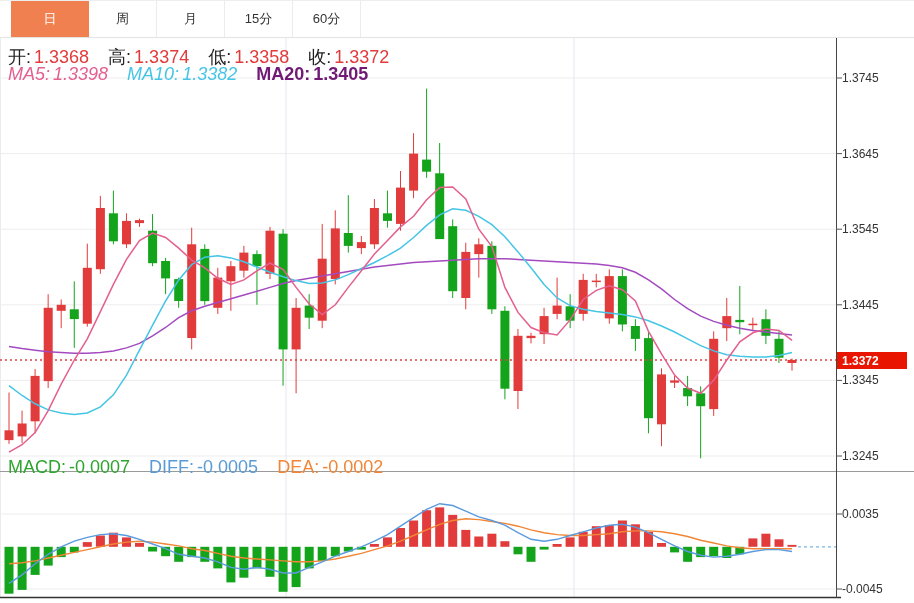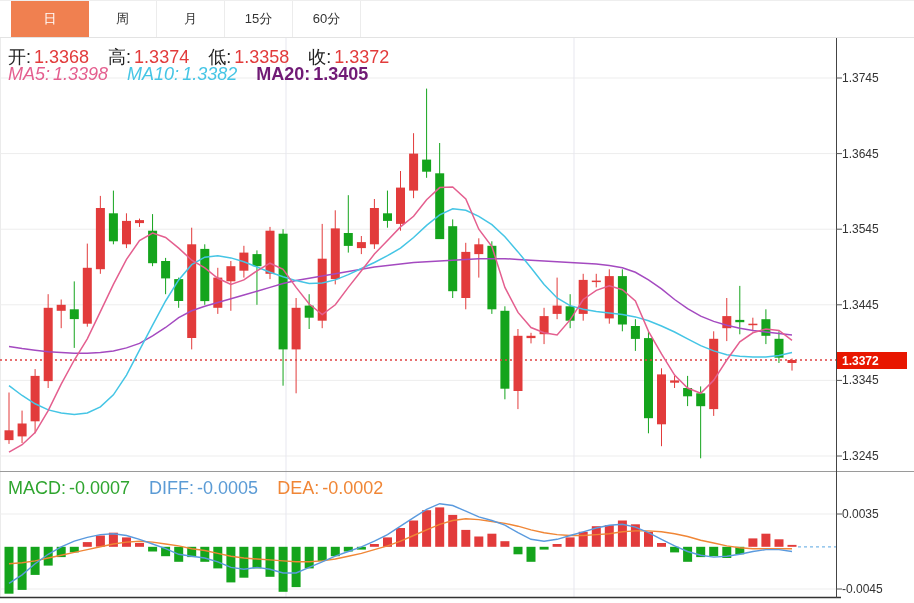--- a/index.html
+++ b/index.html
@@ -50,21 +50,21 @@
     <span class="lbl">低:</span><span class="red gap">1.3358</span>
     <span class="lbl">收:</span><span class="red">1.3372</span>
   </div>
 
   <div class="row" style="top:63px">
     <span class="ma5c">MA5:</span><span class="ma5c gap">1.3398</span>
     <span class="ma10c">MA10:</span><span class="ma10c gap">1.3382</span>
     <span class="ma20c">MA20:</span><span class="ma20c">1.3405</span>
   </div>
 
-  <div class="row" style="top:477px">
+  <div class="row" style="top:456px">
     <span class="macdg">MACD:</span><span class="macdg gap">-0.0007</span>
     <span class="diffb">DIFF:</span><span class="diffb gap">-0.0005</span>
     <span class="deao">DEA:</span><span class="deao">-0.0002</span>
   </div>
 
   <svg id="priceChart" width="914" height="433" viewBox="0 0 914 433">
     <g id="g-price-grid">
         <line x1="0.5" y1="0" x2="0.5" y2="433" stroke="#ebebeb"></line>
         <line x1="0" y1="40.0" x2="836" y2="40.0" stroke="#ededed" stroke-width="1"></line>
         <line x1="0" y1="115.6" x2="836" y2="115.6" stroke="#ededed" stroke-width="1"></line>

